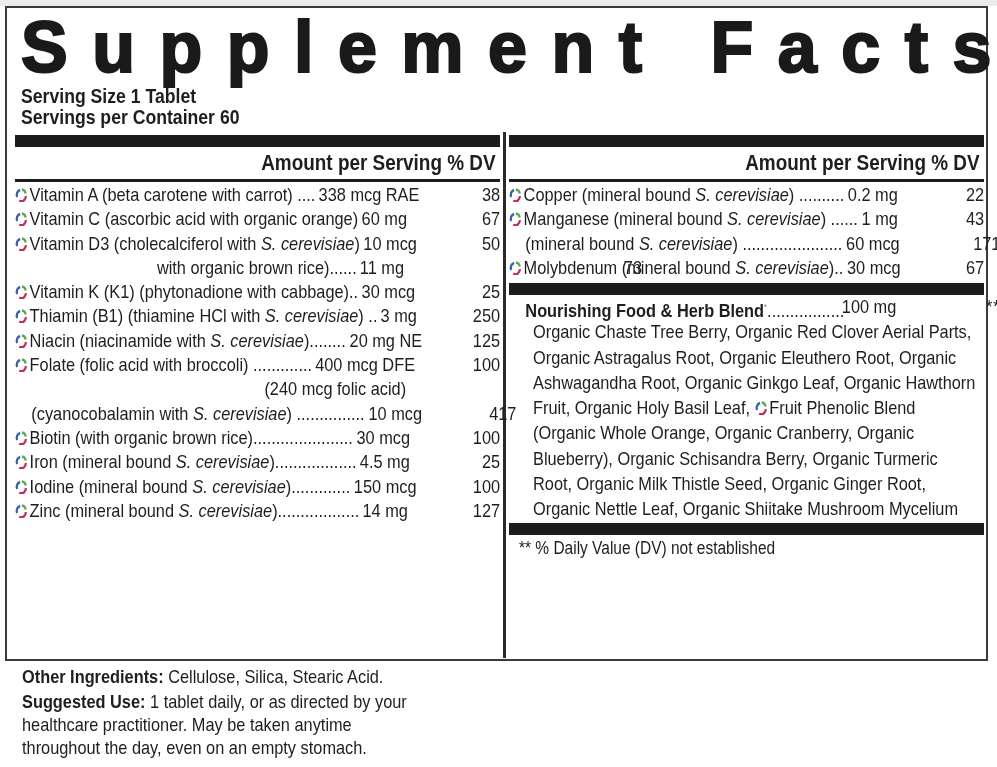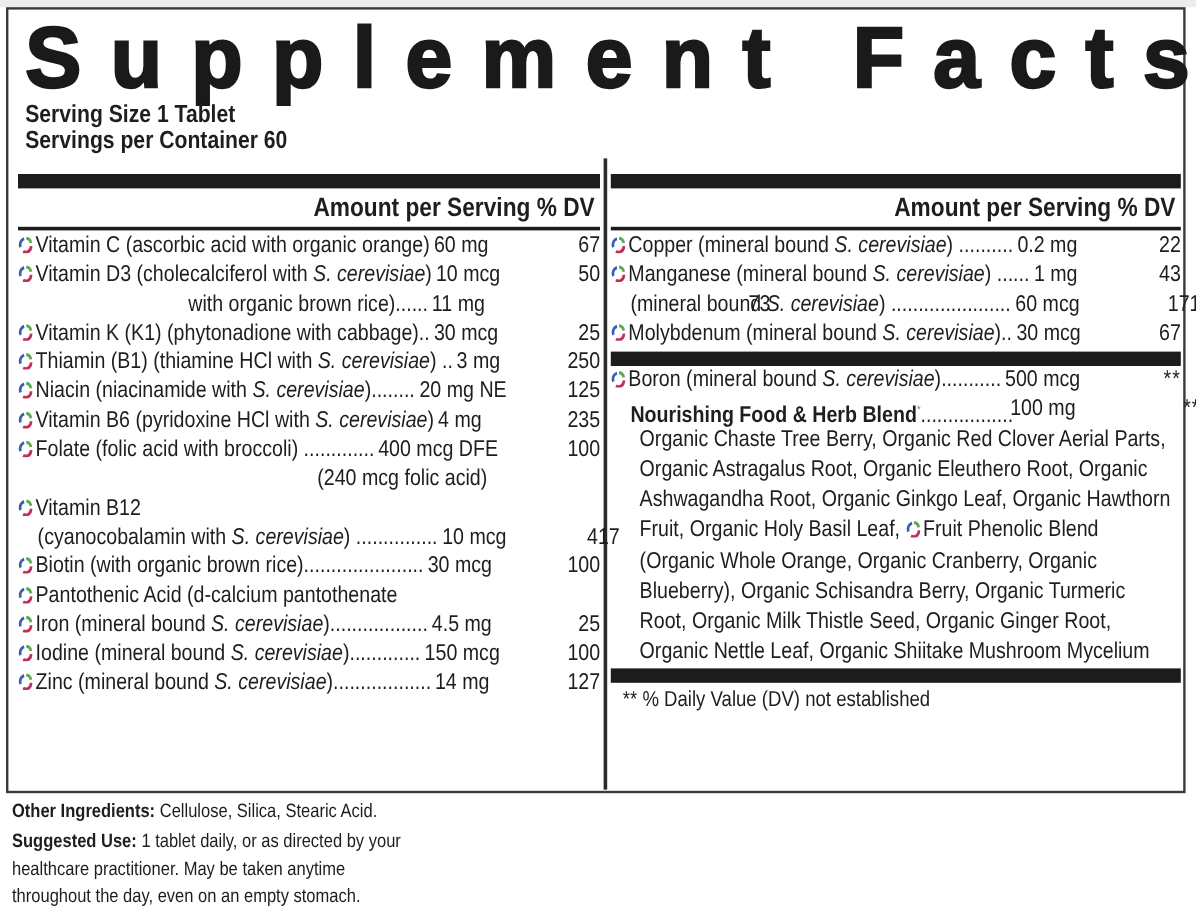--- a/index.html
+++ b/index.html
@@ -8,21 +8,21 @@
   .topstrip { position:absolute; left:0; top:0; width:997px; height:6px; background:#ececec; }
   .panel { position:absolute; left:5px; top:6px; width:983px; height:655px;
            border:2px solid #3a3a3a; background:#fff; box-sizing:border-box; }
   .title { position:absolute; left:14px; top:4px; font-family:"Liberation Sans", sans-serif;
            font-weight:900; font-size:70px; line-height:72px; letter-spacing:24.5px;
            color:#1a1a1a; transform:scaleY(1.02); white-space:nowrap;
            -webkit-text-stroke:2.2px #1a1a1a; }
   .serving { position:absolute; left:14px; font-weight:bold; font-size:20.5px;
              line-height:22px; color:#1e1e1e; transform:scaleX(0.86); transform-origin:left;
              white-space:nowrap; }
-  .col { position:absolute; top:137px; }
+  .col { position:absolute; top:127px; }
   .col.left { left:8px; width:485px; }
   .col.right { left:502px; width:475px; }
   .divider { position:absolute; left:496px; top:124px; width:3px; height:526px; background:#2a2a2a; }
   .thickbar { height:12px; background:#1c1c1c; }
   .colhead { height:30px; text-align:right; font-weight:bold; font-size:22px; line-height:32px;
              padding-right:4px; white-space:nowrap; }
   .colhead span { display:inline-block; transform:scaleX(0.86); transform-origin:right; }
   .rule { height:3px; background:#1c1c1c; margin-top:2px; }
   .rows { padding-top:1px; }
   .row { position:relative; height:24.3px; line-height:24.3px; font-size:19px;
@@ -31,41 +31,46 @@
                 width:116.3%; position:relative; }
   .icon { display:inline-block; width:15px; height:14px; vertical-align:-1px; margin-right:2px; }
   .dv { position:absolute; right:0; top:0; text-align:right; }
   .amt { position:absolute; top:0; }
   .it { font-style:italic; }
   .blend-title { font-weight:bold; }
   .blend-text { font-size:19px; line-height:25.2px; padding-left:24px; padding-right:4px; }
   .blend-text .inner2 { display:block; transform:scaleX(0.86); transform-origin:left; width:116.3%; }
   .footnote { font-size:18px; line-height:26px; padding-left:10px; }
   .footnote span { display:inline-block; transform:scaleX(0.86); transform-origin:left; }
-  .below { position:absolute; left:10px; font-size:16px; line-height:23px; white-space:nowrap; }
+  .below { position:absolute; left:22px; font-size:19px; line-height:23px; white-space:nowrap; }
   .below .inner { display:inline-block; transform:scaleX(0.86); transform-origin:left; }
   .below b { font-weight:bold; }
 </style>
 </head>
 <body>
 
 <div class="topstrip"></div>
 
 <div class="panel">
   <div class="title">Supplement Facts</div>
   <div class="serving" style="top:77px;">Serving Size 1 Tablet</div>
   <div class="serving" style="top:98px;">Servings per Container 60</div>
 
   <div class="divider"></div>
 
   <div class="col left">
     <div class="thickbar"></div>
     <div class="colhead"><span>Amount per Serving  % DV</span></div>
     <div class="rule"></div>
     <div class="rows" id="left-rows">
+        <div class="row"><div class="inner" style=""><span class="icon"><svg width="15" height="14" viewBox="0 0 15 14">
+                <path d="M6 2 A5 5 0 0 0 2.5 9" stroke="#3b5fb0" stroke-width="2.6" fill="none"></path>
+                <path d="M8 1.5 A5 5 0 0 1 12.5 5.5" stroke="#5aa850" stroke-width="2.6" fill="none"></path>
+                <path d="M12.6 8 A5 5 0 0 1 5 12.5" stroke="#c0305a" stroke-width="2.6" fill="none"></path>
+              </svg></span><span>Vitamin A (beta carotene with carrot) ....</span><span class="amt" style="left: 353px;">338 mcg RAE</span><span class="dv">38</span></div></div>
         <div class="row"><div class="inner" style=""><span class="icon"><svg width="15" height="14" viewBox="0 0 15 14">
                 <path d="M6 2 A5 5 0 0 0 2.5 9" stroke="#3b5fb0" stroke-width="2.6" fill="none"></path>
                 <path d="M8 1.5 A5 5 0 0 1 12.5 5.5" stroke="#5aa850" stroke-width="2.6" fill="none"></path>
                 <path d="M12.6 8 A5 5 0 0 1 5 12.5" stroke="#c0305a" stroke-width="2.6" fill="none"></path>
               </svg></span><span>Vitamin C (ascorbic acid with organic orange)</span><span class="amt" style="left: 403px;">60 mg</span><span class="dv">67</span></div></div>
         <div class="row"><div class="inner" style=""><span class="icon"><svg width="15" height="14" viewBox="0 0 15 14">
                 <path d="M6 2 A5 5 0 0 0 2.5 9" stroke="#3b5fb0" stroke-width="2.6" fill="none"></path>
                 <path d="M8 1.5 A5 5 0 0 1 12.5 5.5" stroke="#5aa850" stroke-width="2.6" fill="none"></path>
                 <path d="M12.6 8 A5 5 0 0 1 5 12.5" stroke="#c0305a" stroke-width="2.6" fill="none"></path>
               </svg></span><span>Vitamin D3 (cholecalciferol with <span class="it">S. cerevisiae</span>)</span><span class="amt" style="left: 405px;">10 mcg</span><span class="dv">50</span></div></div>
@@ -82,43 +87,28 @@
               </svg></span><span>Thiamin (B1) (thiamine HCl with <span class="it">S. cerevisiae</span>) ..</span><span class="amt" style="left: 425px;">3 mg</span><span class="dv">250</span></div></div>
         <div class="row"><div class="inner" style=""><span class="icon"><svg width="15" height="14" viewBox="0 0 15 14">
                 <path d="M6 2 A5 5 0 0 0 2.5 9" stroke="#3b5fb0" stroke-width="2.6" fill="none"></path>
                 <path d="M8 1.5 A5 5 0 0 1 12.5 5.5" stroke="#5aa850" stroke-width="2.6" fill="none"></path>
                 <path d="M12.6 8 A5 5 0 0 1 5 12.5" stroke="#c0305a" stroke-width="2.6" fill="none"></path>
               </svg></span><span>Niacin (niacinamide with <span class="it">S. cerevisiae</span>)........</span><span class="amt" style="left: 389px;">20 mg NE</span><span class="dv">125</span></div></div>
         <div class="row"><div class="inner" style=""><span class="icon"><svg width="15" height="14" viewBox="0 0 15 14">
                 <path d="M6 2 A5 5 0 0 0 2.5 9" stroke="#3b5fb0" stroke-width="2.6" fill="none"></path>
                 <path d="M8 1.5 A5 5 0 0 1 12.5 5.5" stroke="#5aa850" stroke-width="2.6" fill="none"></path>
                 <path d="M12.6 8 A5 5 0 0 1 5 12.5" stroke="#c0305a" stroke-width="2.6" fill="none"></path>
-              </svg></span><span>Vitamin B6 (pyridoxine HCl with <span class="it">S. cerevisiae</span>)</span><span class="amt" style="left: 407px;">4 mg</span><span class="dv">235</span></div></div>
-        <div class="row"><div class="inner" style=""><span class="icon"><svg width="15" height="14" viewBox="0 0 15 14">
-                <path d="M6 2 A5 5 0 0 0 2.5 9" stroke="#3b5fb0" stroke-width="2.6" fill="none"></path>
-                <path d="M8 1.5 A5 5 0 0 1 12.5 5.5" stroke="#5aa850" stroke-width="2.6" fill="none"></path>
-                <path d="M12.6 8 A5 5 0 0 1 5 12.5" stroke="#c0305a" stroke-width="2.6" fill="none"></path>
               </svg></span><span>Folate (folic acid with broccoli) .............</span><span class="amt" style="left: 349px;">400 mcg DFE</span><span class="dv">100</span></div></div>
         <div class="row"><div class="inner" style="padding-left:290px;"><span>(240 mcg folic acid)</span></div></div>
-        <div class="row"><div class="inner" style=""><span class="icon"><svg width="15" height="14" viewBox="0 0 15 14">
-                <path d="M6 2 A5 5 0 0 0 2.5 9" stroke="#3b5fb0" stroke-width="2.6" fill="none"></path>
-                <path d="M8 1.5 A5 5 0 0 1 12.5 5.5" stroke="#5aa850" stroke-width="2.6" fill="none"></path>
-                <path d="M12.6 8 A5 5 0 0 1 5 12.5" stroke="#c0305a" stroke-width="2.6" fill="none"></path>
-              </svg></span><span>Vitamin B12</span></div></div>
         <div class="row"><div class="inner" style="padding-left:19px;"><span>(cyanocobalamin with <span class="it">S. cerevisiae</span>) ...............</span><span class="amt" style="left: 411px;">10 mcg</span><span class="dv">417</span></div></div>
         <div class="row"><div class="inner" style=""><span class="icon"><svg width="15" height="14" viewBox="0 0 15 14">
                 <path d="M6 2 A5 5 0 0 0 2.5 9" stroke="#3b5fb0" stroke-width="2.6" fill="none"></path>
                 <path d="M8 1.5 A5 5 0 0 1 12.5 5.5" stroke="#5aa850" stroke-width="2.6" fill="none"></path>
                 <path d="M12.6 8 A5 5 0 0 1 5 12.5" stroke="#c0305a" stroke-width="2.6" fill="none"></path>
               </svg></span><span>Biotin (with organic brown rice)......................</span><span class="amt" style="left: 397px;">30 mcg</span><span class="dv">100</span></div></div>
-        <div class="row"><div class="inner" style=""><span class="icon"><svg width="15" height="14" viewBox="0 0 15 14">
-                <path d="M6 2 A5 5 0 0 0 2.5 9" stroke="#3b5fb0" stroke-width="2.6" fill="none"></path>
-                <path d="M8 1.5 A5 5 0 0 1 12.5 5.5" stroke="#5aa850" stroke-width="2.6" fill="none"></path>
-                <path d="M12.6 8 A5 5 0 0 1 5 12.5" stroke="#c0305a" stroke-width="2.6" fill="none"></path>
-              </svg></span><span>Pantothenic Acid (d-calcium pantothenate</span></div></div>
         <div class="row"><div class="inner" style=""><span class="icon"><svg width="15" height="14" viewBox="0 0 15 14">
                 <path d="M6 2 A5 5 0 0 0 2.5 9" stroke="#3b5fb0" stroke-width="2.6" fill="none"></path>
                 <path d="M8 1.5 A5 5 0 0 1 12.5 5.5" stroke="#5aa850" stroke-width="2.6" fill="none"></path>
                 <path d="M12.6 8 A5 5 0 0 1 5 12.5" stroke="#c0305a" stroke-width="2.6" fill="none"></path>
               </svg></span><span>Iron (mineral bound <span class="it">S. cerevisiae</span>)..................</span><span class="amt" style="left: 401px;">4.5 mg</span><span class="dv">25</span></div></div>
         <div class="row"><div class="inner" style=""><span class="icon"><svg width="15" height="14" viewBox="0 0 15 14">
                 <path d="M6 2 A5 5 0 0 0 2.5 9" stroke="#3b5fb0" stroke-width="2.6" fill="none"></path>
                 <path d="M8 1.5 A5 5 0 0 1 12.5 5.5" stroke="#5aa850" stroke-width="2.6" fill="none"></path>
                 <path d="M12.6 8 A5 5 0 0 1 5 12.5" stroke="#c0305a" stroke-width="2.6" fill="none"></path>
               </svg></span><span>Iodine (mineral bound <span class="it">S. cerevisiae</span>).............</span><span class="amt" style="left: 394px;">150 mcg</span><span class="dv">100</span></div></div>
@@ -146,25 +136,20 @@
                 <path d="M12.6 8 A5 5 0 0 1 5 12.5" stroke="#c0305a" stroke-width="2.6" fill="none"></path>
               </svg></span><span>Manganese (mineral bound <span class="it">S. cerevisiae</span>) ......</span><span class="amt" style="left: 410px;">1 mg</span><span class="dv">43</span></div></div>
         <div class="row"><div class="inner" style="padding-left:19px;"><span>(mineral bound <span class="it">S. cerevisiae</span>) ......................</span><span class="amt" style="left: 392px;">60 mcg</span><span class="dv">171</span></div></div>
         <div class="row"><div class="inner" style=""><span class="icon"><svg width="15" height="14" viewBox="0 0 15 14">
                 <path d="M6 2 A5 5 0 0 0 2.5 9" stroke="#3b5fb0" stroke-width="2.6" fill="none"></path>
                 <path d="M8 1.5 A5 5 0 0 1 12.5 5.5" stroke="#5aa850" stroke-width="2.6" fill="none"></path>
                 <path d="M12.6 8 A5 5 0 0 1 5 12.5" stroke="#c0305a" stroke-width="2.6" fill="none"></path>
               </svg></span><span>Molybdenum (mineral bound <span class="it">S. cerevisiae</span>)..</span><span class="amt" style="left: 393px;">30 mcg</span><span class="dv">67</span></div></div>
       </div>
     <div class="thickbar" style="margin-top:3px;"></div>
-    <div class="row" id="boron-row"><div class="inner" style=""><span class="icon"><svg width="15" height="14" viewBox="0 0 15 14">
-              <path d="M6 2 A5 5 0 0 0 2.5 9" stroke="#3b5fb0" stroke-width="2.6" fill="none"></path>
-              <path d="M8 1.5 A5 5 0 0 1 12.5 5.5" stroke="#5aa850" stroke-width="2.6" fill="none"></path>
-              <path d="M12.6 8 A5 5 0 0 1 5 12.5" stroke="#c0305a" stroke-width="2.6" fill="none"></path>
-            </svg></span><span>Boron (mineral bound <span class="it">S. cerevisiae</span>)...........</span><span class="amt" style="left: 382px;">500 mcg</span><span class="dv" style="letter-spacing: 1px;">**</span></div></div>
     <div class="row">
       <div class="inner" style="padding-left:19px;">
         <span class="blend-title">Nourishing Food &amp; Herb Blend</span><sup style="font-size:9px;color:#777;">*</sup><span>.................</span>
         <span class="amt" style="left:387px;">100 mg</span>
         <span class="dv" style="right:0;letter-spacing:1px;">**</span>
       </div>
     </div>
     <div class="blend-text">
       <span class="inner2"><span>Organic Chaste Tree Berry, Organic Red Clover Aerial Parts, Organic Astragalus Root, Organic Eleuthero Root, Organic Ashwagandha Root, Organic Ginkgo Leaf, Organic Hawthorn Fruit, Organic Holy Basil Leaf, </span><span class="icon"><svg width="15" height="14" viewBox="0 0 15 14">
               <path d="M6 2 A5 5 0 0 0 2.5 9" stroke="#3b5fb0" stroke-width="2.6" fill="none"></path>

